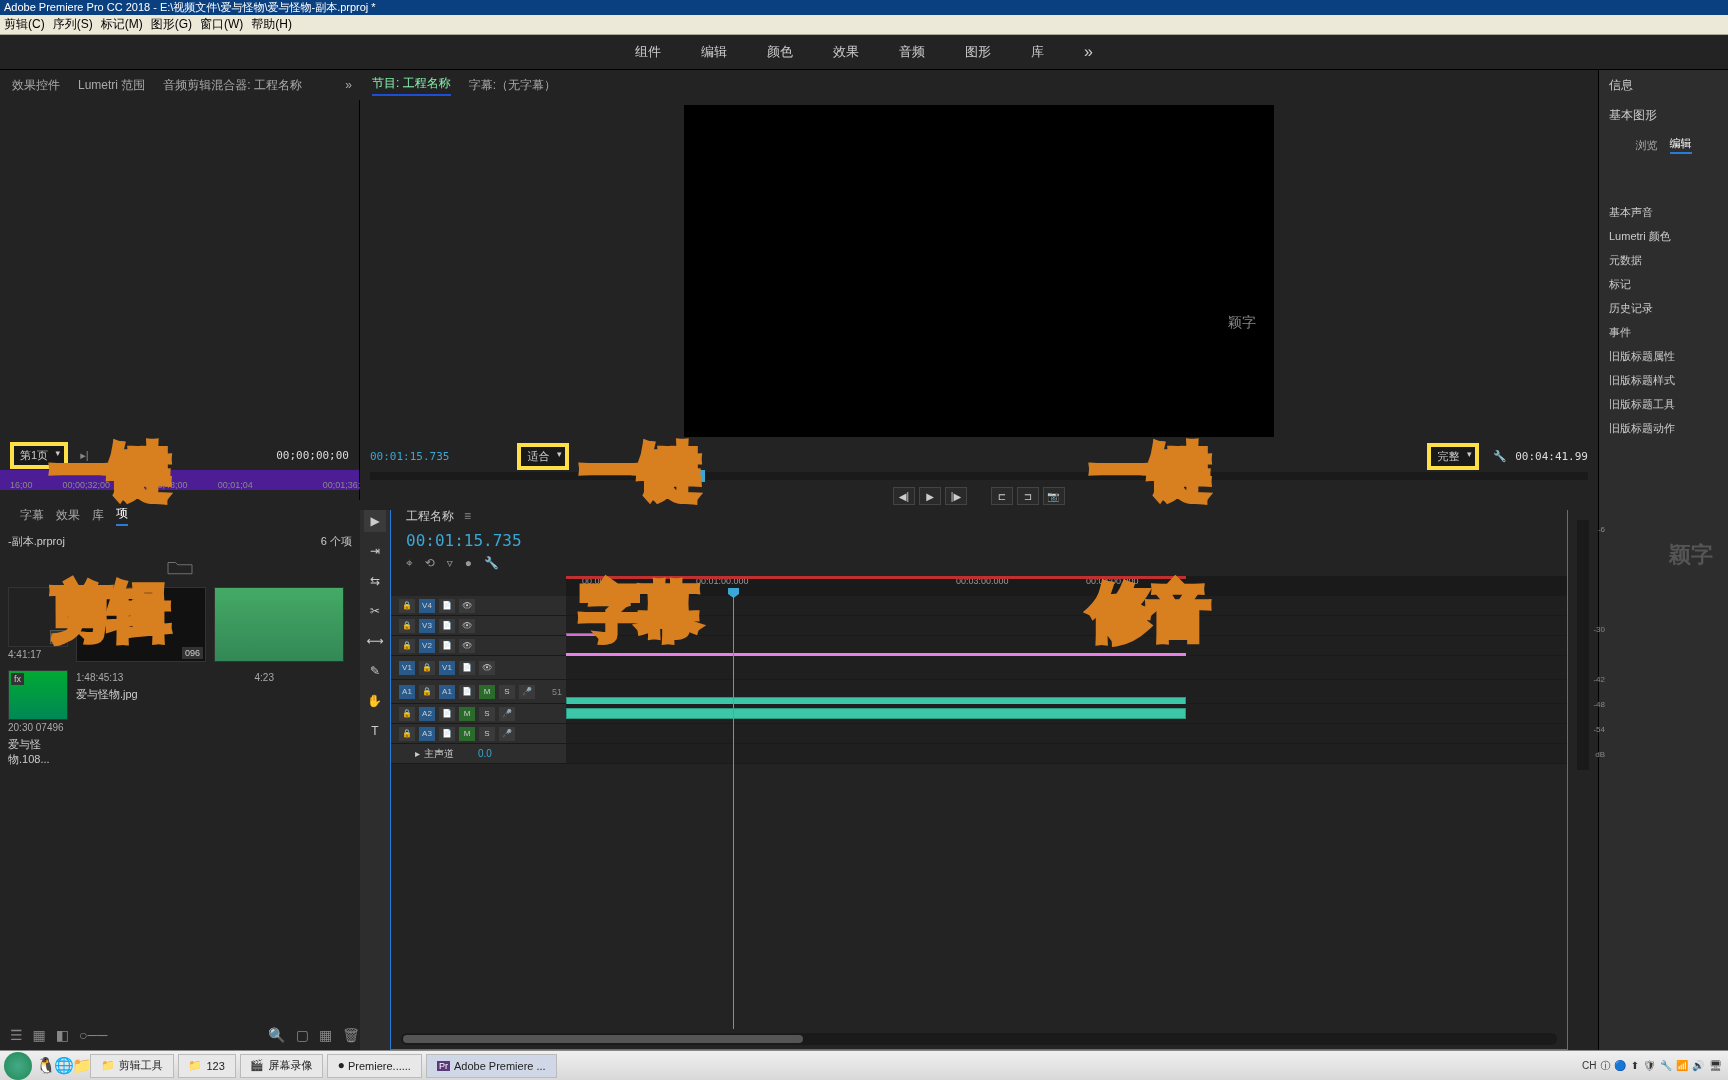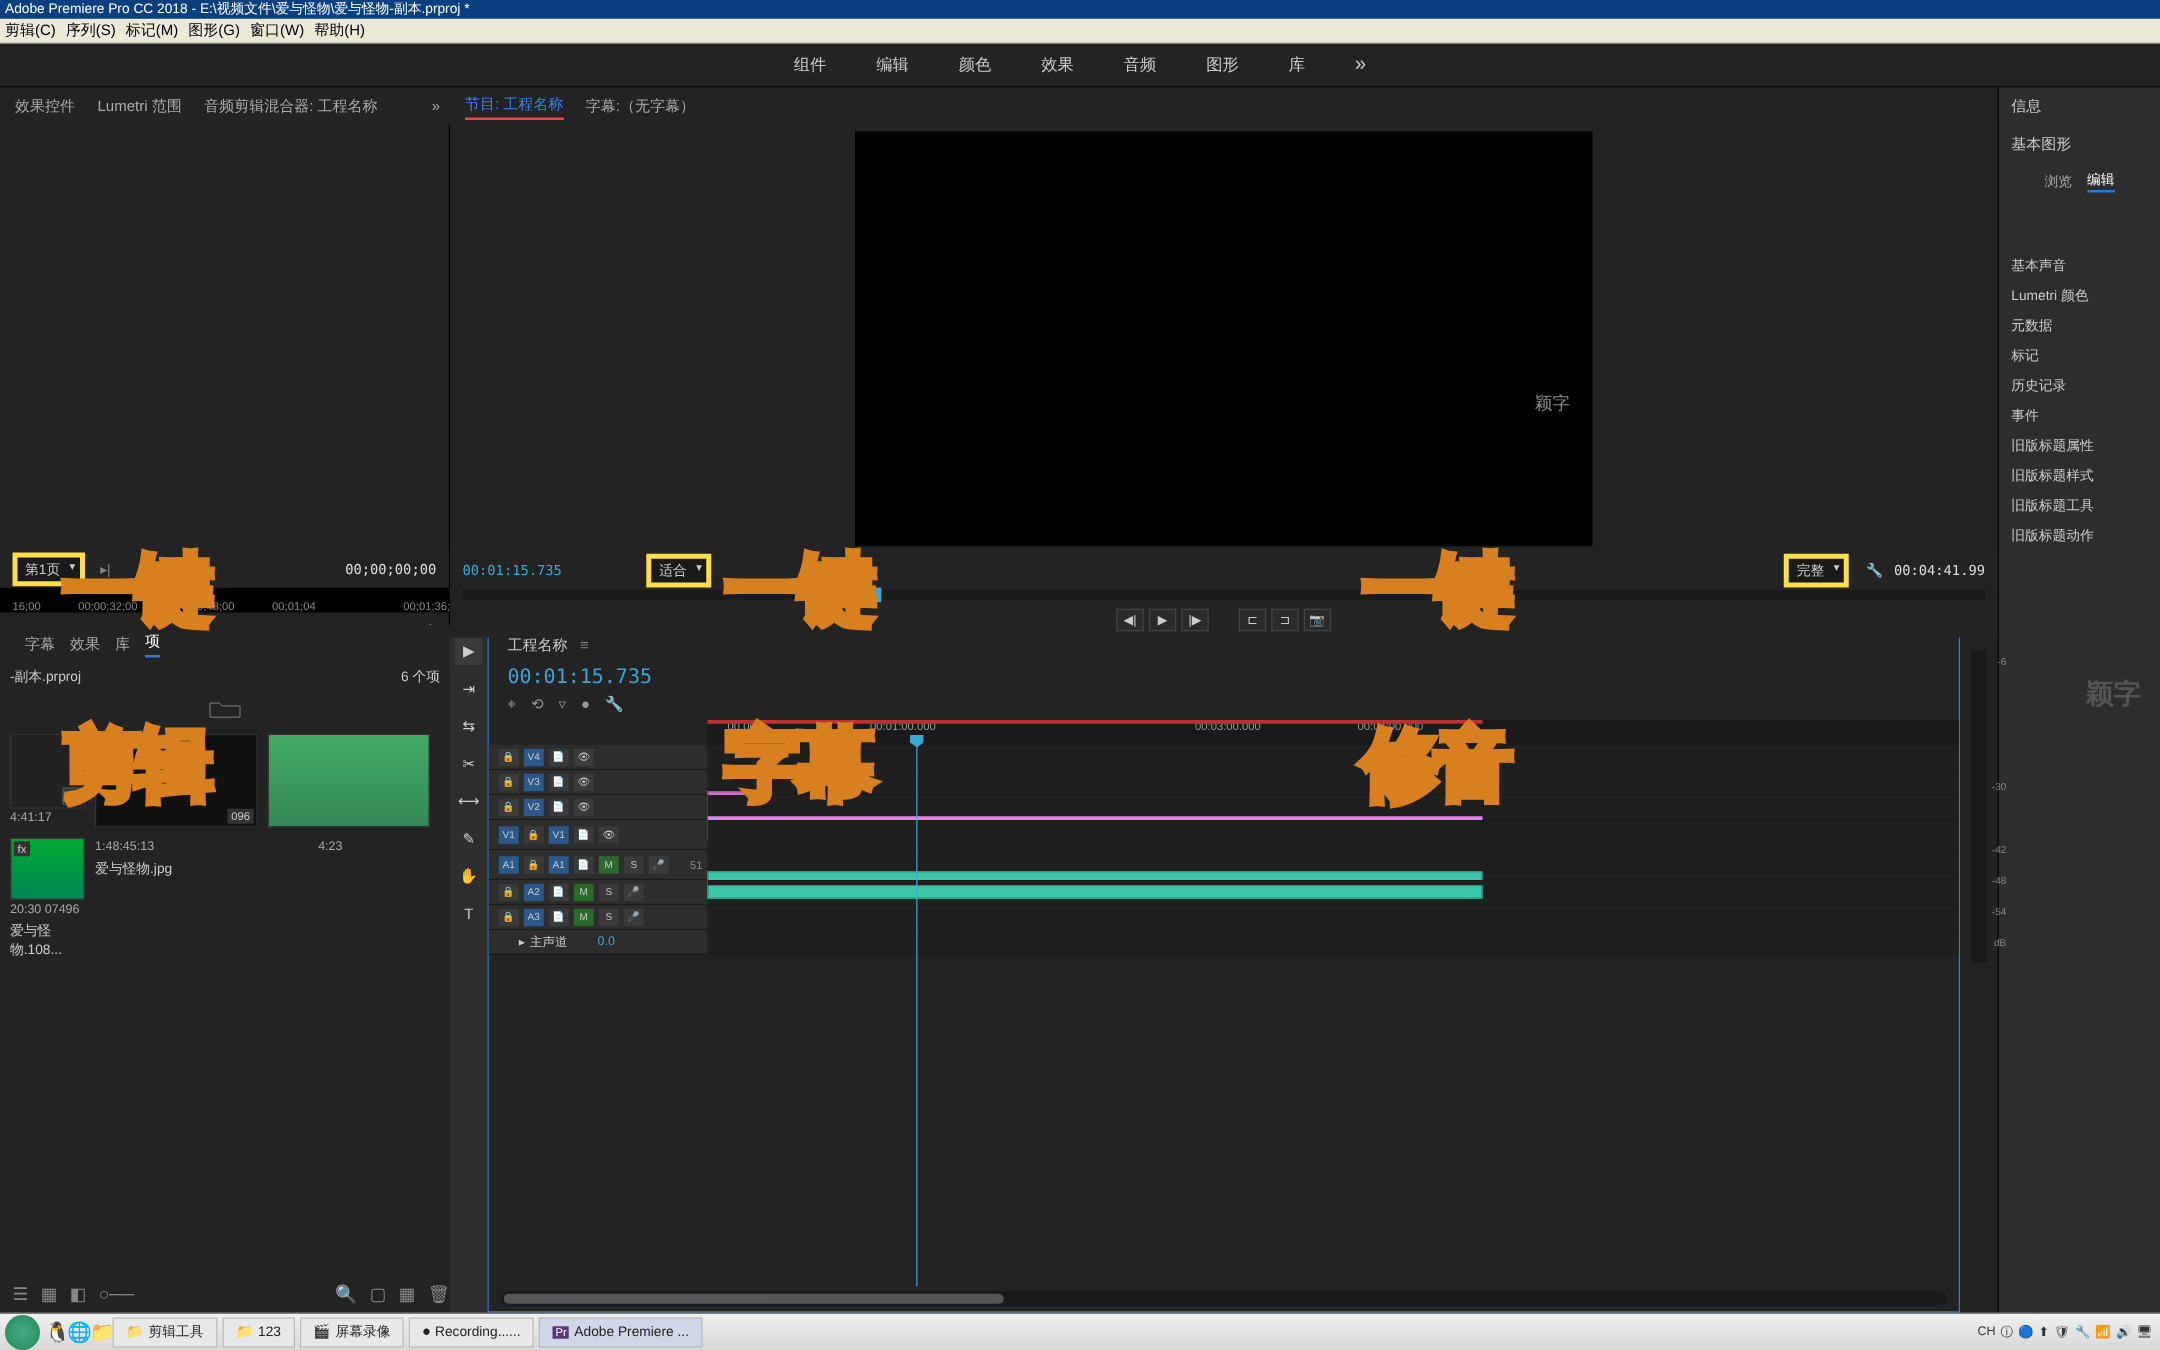--- a/index.html
+++ b/index.html
@@ -9,33 +9,33 @@
 .menubar span { margin-right:8px; cursor:default; }
 .workspace-tabs { height:35px; background:#232323; display:flex; align-items:center; justify-content:center; gap:40px; color:#ccc; font-size:13px; border-bottom:1px solid #000; }
 .workspace-tabs span { cursor:pointer; }
 .workspace-tabs .more { font-size:16px; }
 .main { display:flex; height:calc(100% - 70px - 30px); }
 .left-col { width:360px; display:flex; flex-direction:column; }
 .center-col { flex:1; display:flex; flex-direction:column; }
 .right-col { width:130px; background:#2d2d2d; border-left:1px solid #000; }
 .panel-tabs { height:30px; background:#232323; display:flex; align-items:center; gap:18px; padding-left:12px; font-size:12px; color:#aaa; }
 .panel-tabs span { cursor:pointer; }
-.panel-tabs .active { color:#3b82f6; border-bottom:2px solid #ef4444; padding-bottom:2px; }
+.panel-tabs .active { color:#86efac; border-bottom:2px solid #1d4ed8; padding-bottom:2px; }
 .source-panel { height:400px; background:#232323; border-right:1px solid #000; }
 .program-panel { height:400px; background:#232323; position:relative; }
 .preview { width:590px; height:332px; background:#000; margin:5px auto 0; position:relative; }
 .preview-watermark { position:absolute; right:18px; bottom:105px; color:#888; font-size:14px; }
 .transport-bar { height:65px; background:#232323; display:flex; align-items:center; padding:0 10px; gap:8px; font-size:11px; color:#3ba7d6; position:relative; }
 .tc { color:#3ba7d6; font-family:monospace; }
 .tc-white { color:#ddd; }
 .dropdown { background:#1a1a1a; color:#ccc; font-size:11px; padding:2px 16px 2px 6px; border:4px solid #fde047; position:relative; }
 .dropdown::after { content:"▾"; position:absolute; right:4px; font-size:9px; }
 .play-controls { display:flex; gap:4px; position:absolute; left:50%; transform:translateX(-50%); }
 .ctrl-btn { width:22px; height:18px; background:#2a2a2a; color:#ccc; font-size:10px; display:flex; align-items:center; justify-content:center; cursor:pointer; border:1px solid #444; }
-.ruler { height:20px; background:#000000; font-size:9px; color:#888; display:flex; align-items:flex-end; padding-left:10px; gap:30px; }
+.ruler { height:20px; background:#4c1d95; font-size:9px; color:#888; display:flex; align-items:flex-end; padding-left:10px; gap:30px; }
 .scrub { height:8px; background:#1a1a1a; margin:2px 10px; position:relative; }
 .scrub-handle { position:absolute; width:6px; height:12px; background:#3ba7d6; top:-2px; }
 .lower { flex:1; display:flex; background:#232323; }
 .proj-tabs { height:30px; display:flex; align-items:center; gap:12px; padding-left:20px; font-size:12px; color:#aaa; }
 .proj-tabs span { cursor:pointer; }
 .proj-tabs .active { color:#fff; border-bottom:2px solid #2a7bd6; padding-bottom:2px; }
 .proj-header { height:25px; font-size:11px; color:#ccc; padding:4px 8px; display:flex; justify-content:space-between; }
 .bin-icon { width:100px; height:20px; display:flex; align-items:center; justify-content:center; }
 .bin-icon svg { width:30px; height:20px; }
 .thumbs { display:flex; flex-wrap:wrap; gap:8px; padding:8px; }
@@ -425,21 +425,21 @@
   <div class="tb-item">
       <span>📁</span>
       <span>123</span>
     </div>
   <div class="tb-item">
       <span>🎬</span>
       <span>屏幕录像</span>
     </div>
   <div class="tb-item">
       <span>⏺</span>
-      <span>Recording......</span>
+      <span>Premiere......</span>
     </div>
   <div class="tb-item active">
       <span style="background:#5a3a7a;color:#fff;padding:0 2px;font-size:9px">Pr</span>
       <span>Adobe Premiere ...</span>
     </div>
   <div class="tb-tray">
     <span>CH</span>
     <span>ⓘ</span>
     <span>🔵</span>
     <span>⬆</span>

